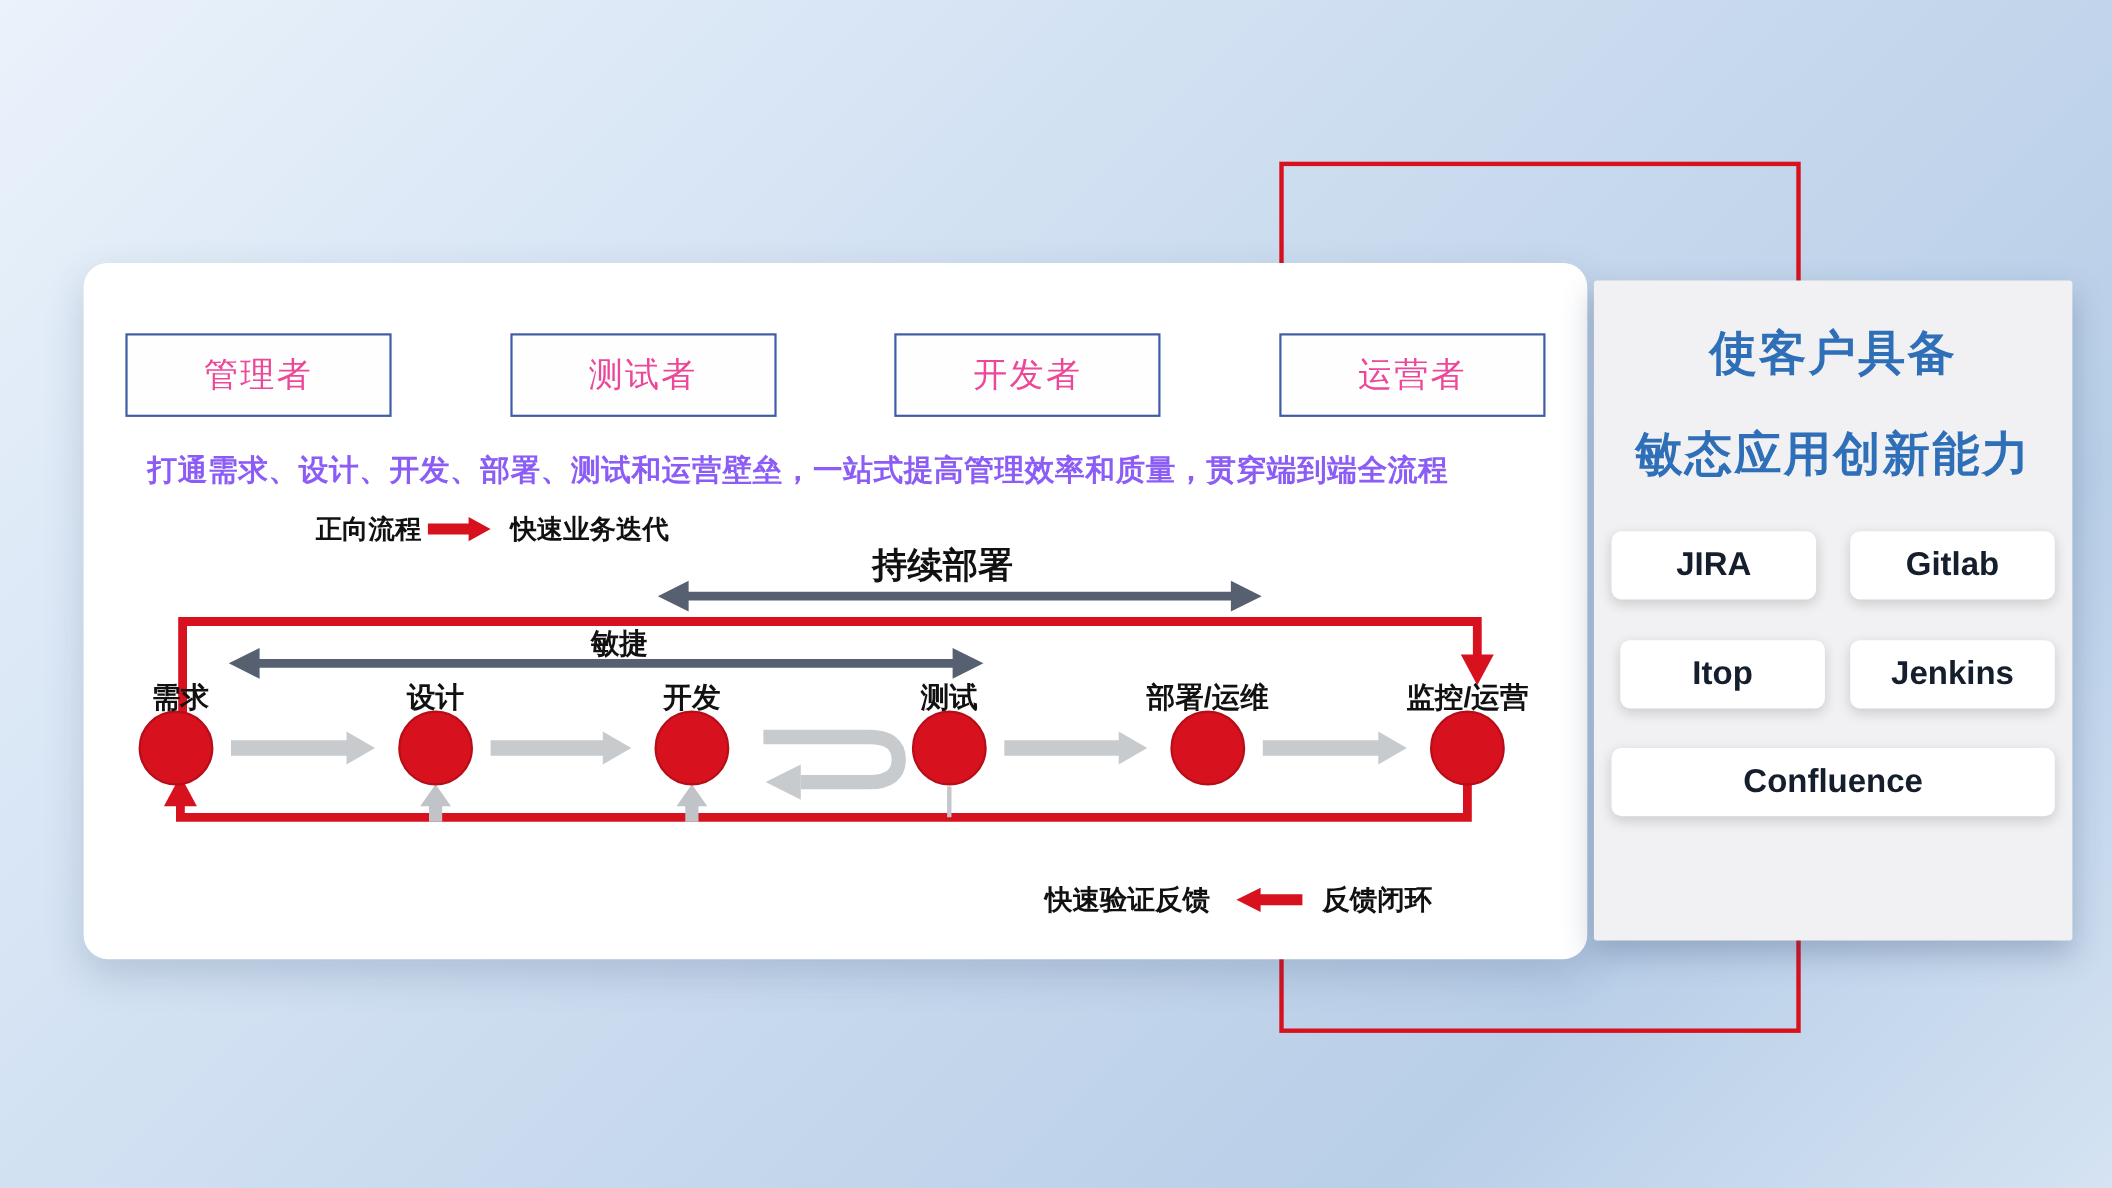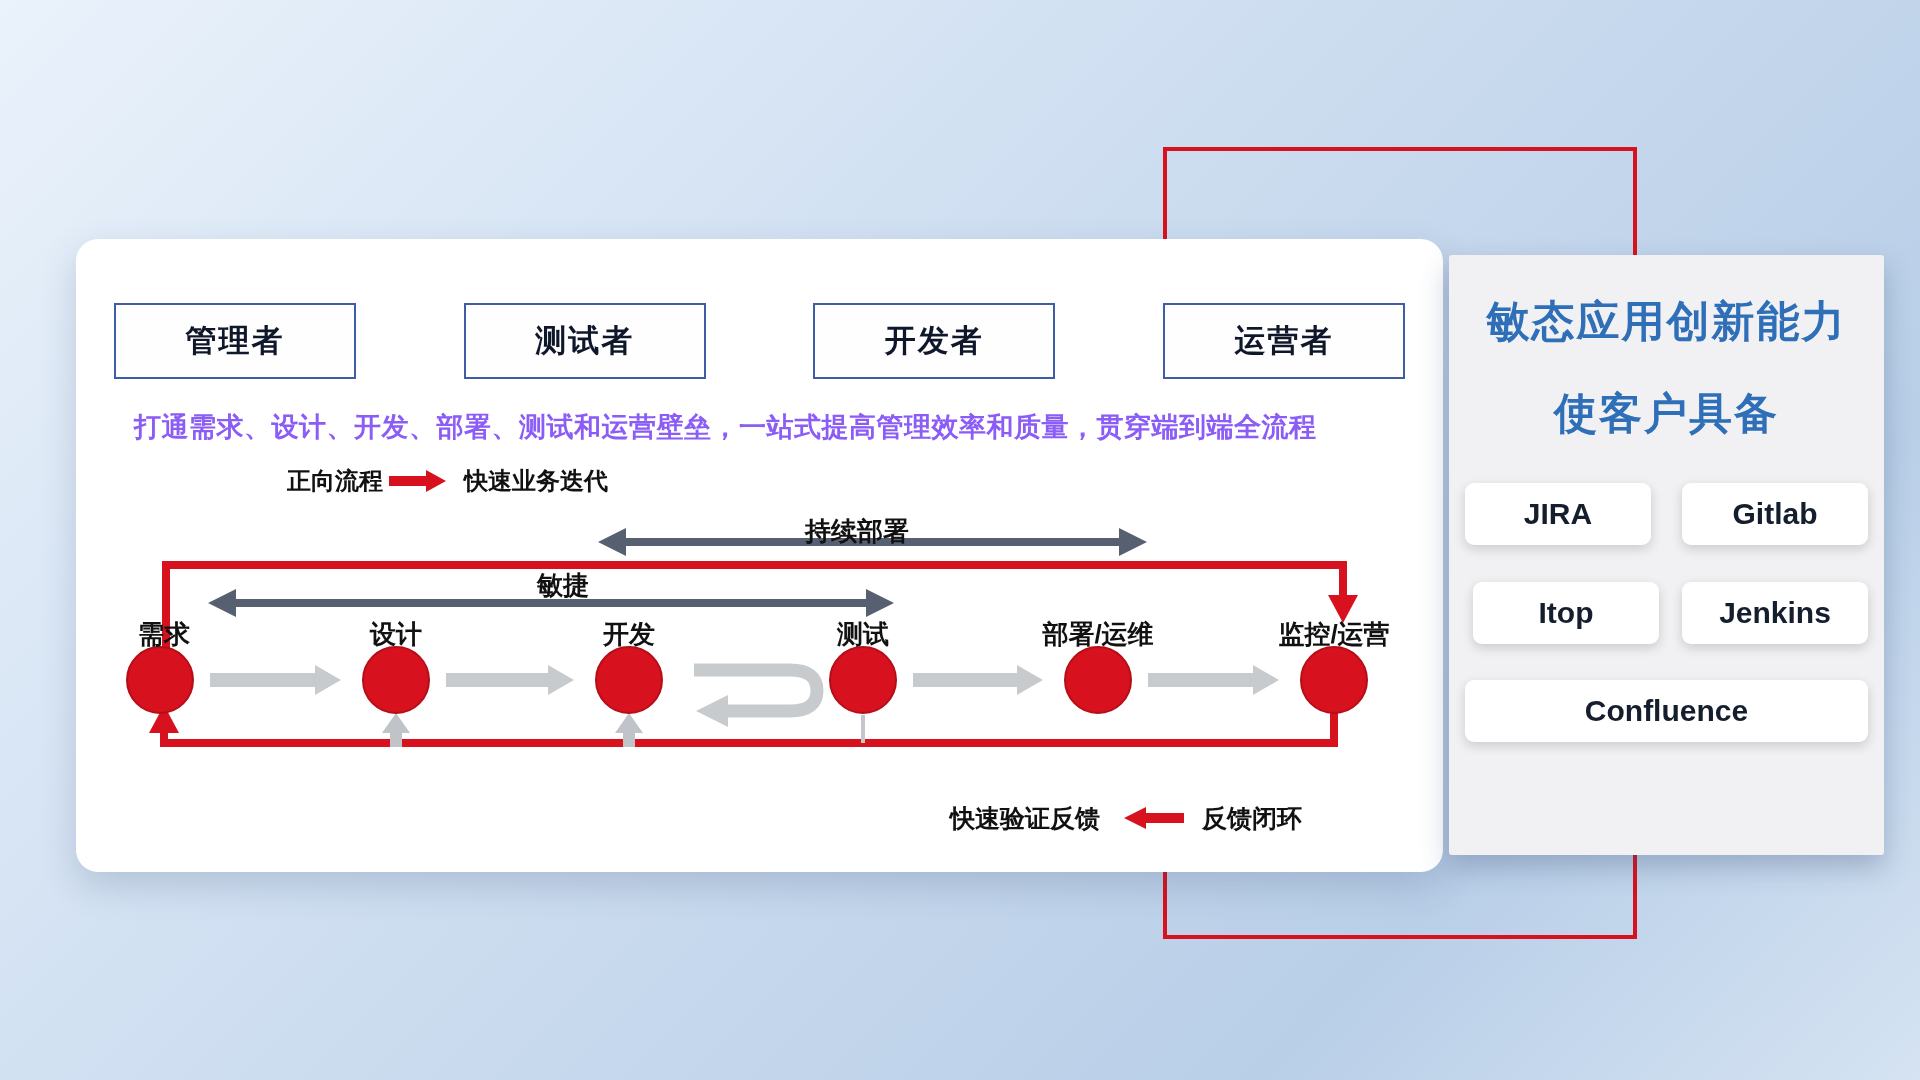--- a/index.html
+++ b/index.html
@@ -4,29 +4,29 @@
 <style>
   html,body{margin:0;padding:0;}
   body{width:1920px;height:1080px;overflow:hidden;font-family:"Liberation Sans","DejaVu Sans",sans-serif;}
   .stage{position:relative;width:1920px;height:1080px;
     background:linear-gradient(135deg,#eaf2fb 0%,#d6e4f4 30%,#c2d5eb 62%,#b9cfe8 78%,#d5e3f2 100%);}
   .red-frame{position:absolute;left:1163px;top:147px;width:466px;height:784px;
     border:4px solid #d7111e;z-index:1;}
   .main-panel{position:absolute;left:76px;top:239px;width:1367px;height:633px;background:#ffffff;
     border-radius:22px;box-shadow:0 14px 36px rgba(50,70,110,.20);z-index:2;}
   .roles{position:absolute;left:38px;top:64px;width:1291px;display:flex;justify-content:space-between;}
-  .role-box{width:238px;height:72px;border:2px solid #3f5ca6;background:#fffefe;color:#0f172a;
-    font-size:31px;font-weight:bold;display:flex;align-items:center;justify-content:center;letter-spacing:2px;}
+  .role-box{width:238px;height:72px;border:2px solid #3f5ca6;background:#fffefe;color:#ec4899;
+    font-size:31px;font-weight:normal;display:flex;align-items:center;justify-content:center;letter-spacing:2px;}
   .subtitle{position:absolute;left:58px;top:170px;font-size:27px;font-weight:bold;color:#8b5cf6;
     letter-spacing:.5px;white-space:nowrap;}
   .flow-svg{position:absolute;left:0;top:0;width:1367px;height:633px;}
   .lbl{position:absolute;transform:translate(-50%,-50%);font-weight:bold;color:#111;white-space:nowrap;}
   .legend-fwd-label{left:259px;top:242px;font-size:24px;}
   .legend-fwd-desc{left:460px;top:242px;font-size:24px;}
-  .cd-label{left:781px;top:292px;font-size:26px;}
+  .cd-label{left:781px;top:276px;font-size:32px;}
   .agile-label{left:487px;top:346px;font-size:26px;}
   .node-lbl{top:395px;font-size:26px;}
   .n0{left:88px}.n1{left:320px}.n2{left:553px}.n3{left:787px}.n4{left:1022px}.n5{left:1258px}
   .fb-fast{left:949px;top:579px;font-size:25px;}
   .fb-loop{left:1176px;top:579px;font-size:25px;}
   .right-panel{position:absolute;left:1449px;top:255px;width:435px;height:600px;background:#f1f1f4;
     border-radius:3px;box-shadow:0 12px 28px rgba(50,70,110,.30);z-index:3;}
   .rp-title{position:absolute;left:0;top:20px;width:100%;text-align:center;color:#2e6fb8;
     font-weight:bold;font-size:43px;letter-spacing:2px;}
   .rp-title div{height:92px;line-height:92px;}
@@ -136,22 +136,22 @@
     <div class="lbl node-lbl n3">测试</div>
     <div class="lbl node-lbl n4">部署/运维</div>
     <div class="lbl node-lbl n5">监控/运营</div>
 
     <div class="lbl fb-fast">快速验证反馈</div>
     <div class="lbl fb-loop">反馈闭环</div>
   </div>
 
   <div class="right-panel">
     <div class="rp-title">
+      <div>使客户具备</div>
       <div>敏态应用创新能力</div>
-      <div>使客户具备</div>
     </div>
     <div class="tool t-jira">JIRA</div>
     <div class="tool t-gitlab">Gitlab</div>
     <div class="tool t-itop">Itop</div>
     <div class="tool t-jenkins">Jenkins</div>
     <div class="tool t-confluence">Confluence</div>
   </div>
 
 </div>
 

